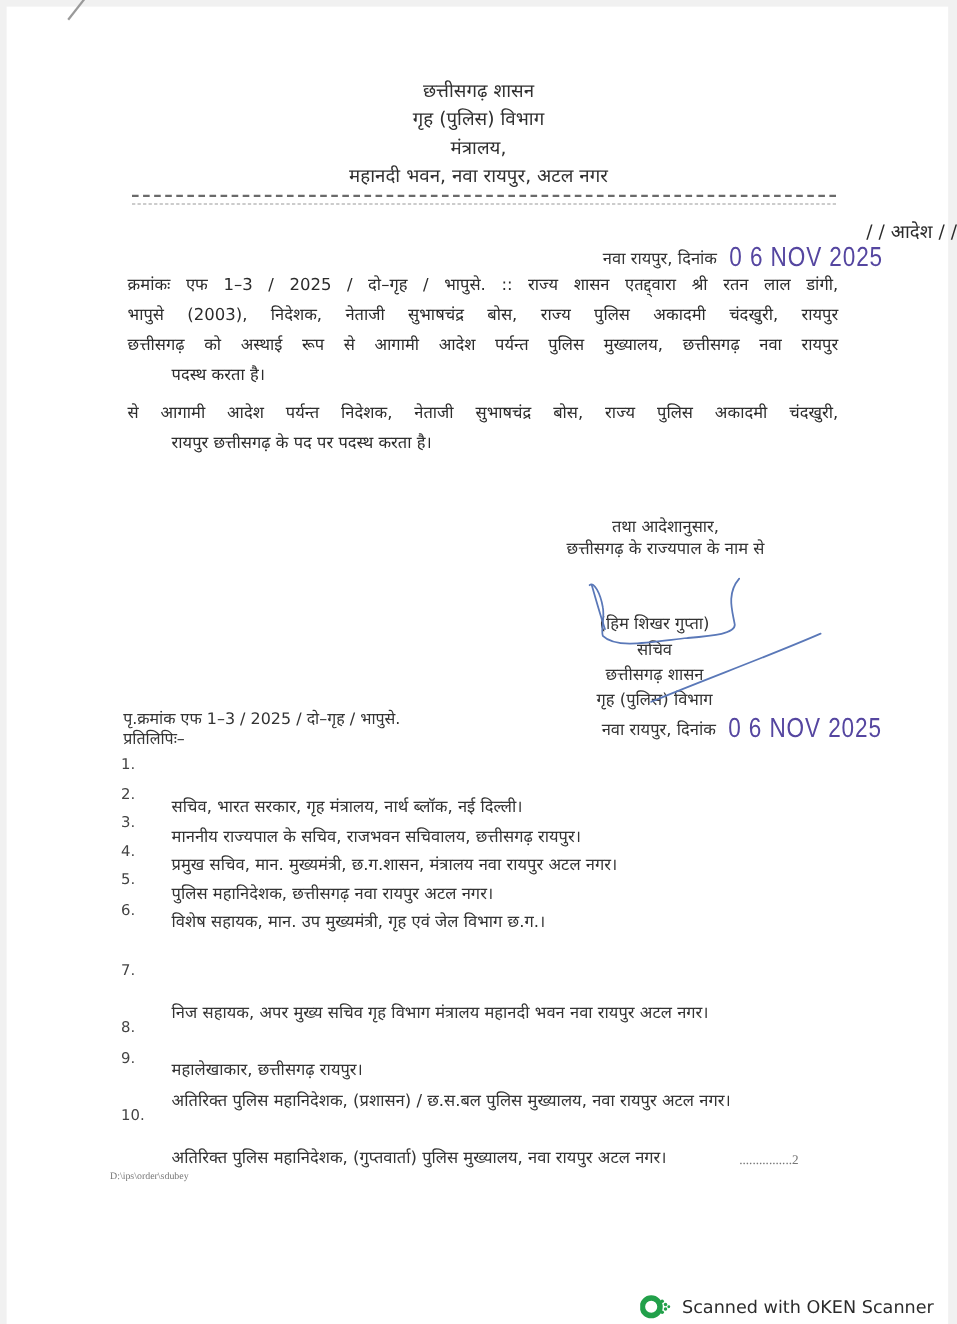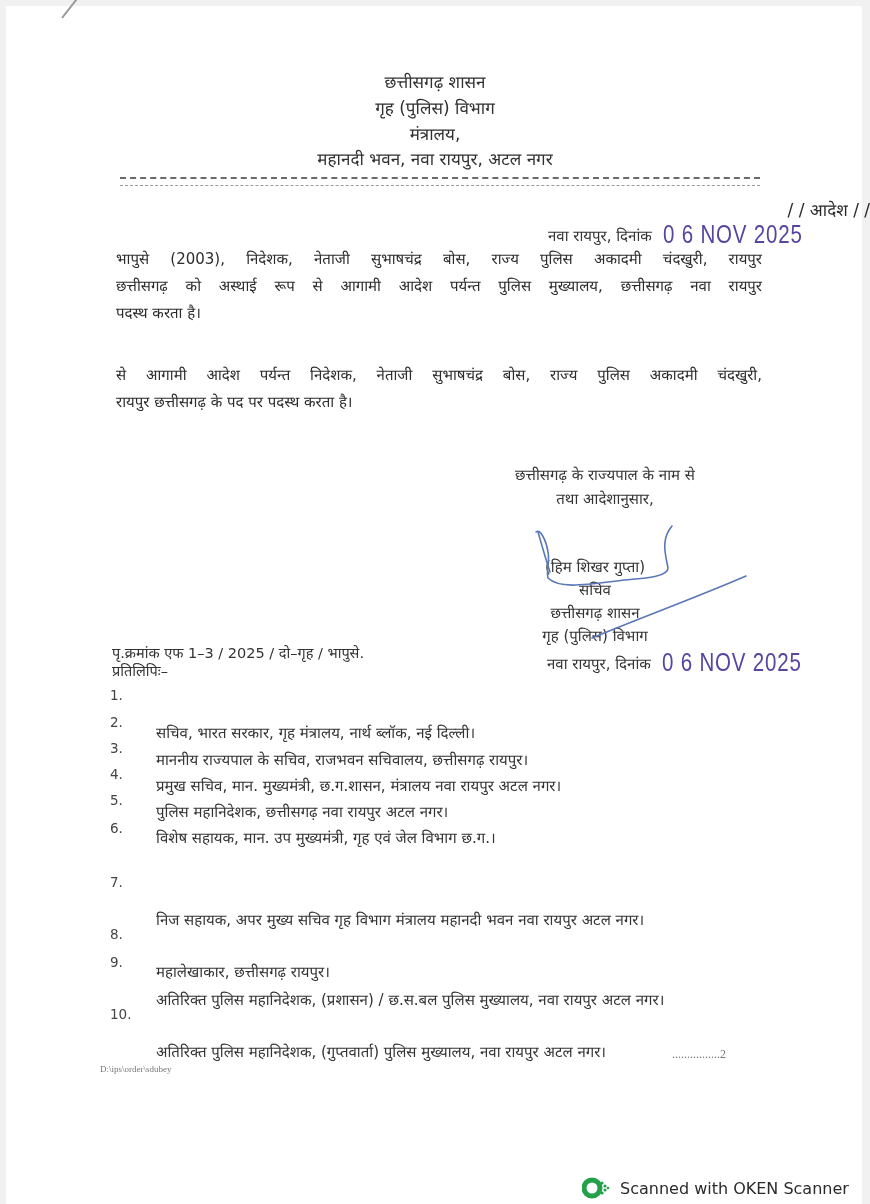--- a/index.html
+++ b/index.html
@@ -21,21 +21,21 @@
     border-top: 2px dashed #6a6a6a; }
   .sep2 { position: absolute; left: 120px; top: 185px; width: 640px; height: 0;
     border-top: 1px dashed #9a9a9a; }
   .aadesh { position: absolute; left: 0; width: 870px; top: 198px; text-align: right; font-size: 17px; }
   .dateline { font-size: 15px; color: #333; }
   .stamp { font-family: "Liberation Sans", sans-serif; color: #5546a0; font-size: 25px;
     letter-spacing: 1px; transform: scaleX(0.82); transform-origin: left center; display: inline-block; }
   .para { position: absolute; left: 116px; width: 646px; font-size: 15px; line-height: 27px;
     text-align: justify; color: #2c2c2c; white-space: normal; }
   .para .line { display: block; text-align: justify; text-align-last: justify; white-space: nowrap; }
-  .para .line.last { text-align-last: left; }
+  .para .line.last { text-align-last: left; margin-left: 40px; }
   .sig-block { position: absolute; font-size: 15px; color: #333; text-align: center; }
   .cc-ref { font-size: 14.5px; color: #333; }
   .cc-head { font-size: 14.5px; color: #333; }
   .cc-item { position: absolute; left: 110px; width: 660px; font-size: 15px; line-height: 25px; color: #333; }
   .cc-num { position: absolute; left: 0; width: 40px; font-size: 13.5px; color: #444; }
   .cc-text { position: absolute; left: 46px; width: 600px; white-space: normal; margin-top: 38px; }
   .footer-left { font-family: "Liberation Serif", serif; font-size: 9px; color: #777; }
   .footer-right { font-family: "Liberation Serif", serif; font-size: 12px; color: #777; }
   .scanner { position: absolute; left: 582px; top: 1177px; display: flex; align-items: center; gap: 10px; }
   .scanner-logo { width: 28px; height: 22px; position: relative; }
@@ -56,33 +56,34 @@
 <div class="sep2"></div>
 
 <div class="aadesh">/ / आदेश / /</div>
 
 <div class="abs" style="left:548px; top:218px;">
   <span class="dateline">नवा रायपुर, दिनांक</span>
   <span class="stamp" style="margin-left:6px; position:relative; top:2px;">0 6 NOV 2025</span>
 </div>
 
 <div class="para" style="top:246px;">
+  <span class="line">क्रमांकः एफ 1–3 / 2025 / दो–गृह / भापुसे. :: राज्य शासन एतद्द्वारा श्री रतन लाल डांगी,</span>
   <span class="line">भापुसे (2003), निदेशक, नेताजी सुभाषचंद्र बोस, राज्य पुलिस अकादमी चंदखुरी, रायपुर</span>
   <span class="line">छत्तीसगढ़ को अस्थाई रूप से आगामी आदेश पर्यन्त पुलिस मुख्यालय, छत्तीसगढ़ नवा रायपुर</span>
   <span class="line last">पदस्थ करता है।</span>
 </div>
 
 <div class="para" style="top:362px;">
   <span class="line">से आगामी आदेश पर्यन्त निदेशक, नेताजी सुभाषचंद्र बोस, राज्य पुलिस अकादमी चंदखुरी,</span>
   <span class="line last">रायपुर छत्तीसगढ़ के पद पर पदस्थ करता है।</span>
 </div>
 
 <div class="sig-block" style="left:470px; top:464px; width:270px;">
+  <div style="margin-top:4px;">तथा आदेशानुसार,</div>
   <div>छत्तीसगढ़ के राज्यपाल के नाम से</div>
-  <div style="margin-top:4px;">तथा आदेशानुसार,</div>
 </div>
 
 <div class="sig-block" style="left:520px; top:556px; width:150px; line-height:23px;">
   <div>(हिम शिखर गुप्ता)</div>
   <div>सचिव</div>
   <div>छत्तीसगढ़ शासन</div>
   <div>गृह (पुलिस) विभाग</div>
 </div>
 <div class="abs" style="left:547px; top:646px;">
   <span class="dateline">नवा रायपुर, दिनांक</span>

